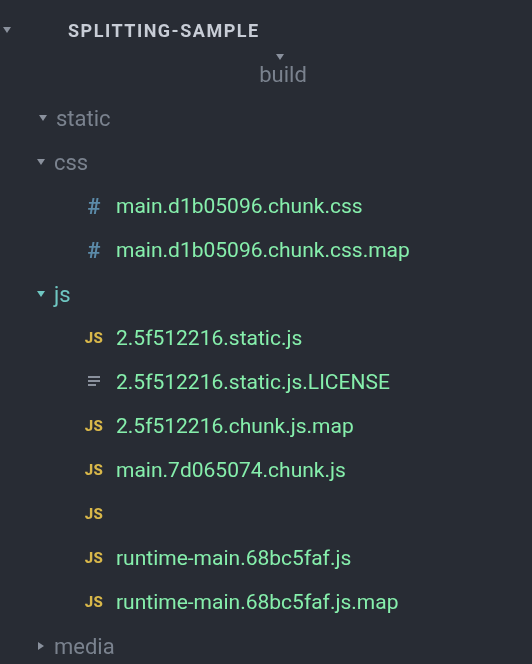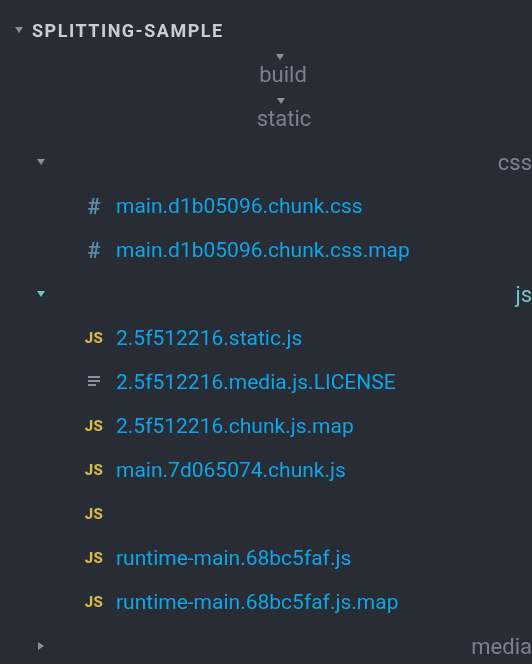--- a/index.html
+++ b/index.html
@@ -39,28 +39,28 @@
     font-size: 15px;
   }
   .root-label {
     color: #c8cdd6;
     font-weight: 700;
     letter-spacing: 1.5px;
     font-size: 18px;
   }
   .folder-label { color: #7a828e; font-size: 22px; }
   .folder-open { color: #6fc7c2; font-size: 22px; }
-  .file-label { color: #0ea5e9; font-size: 21px; }
+  .file-label { color: #86efac; font-size: 21px; }
   .hash { color: #5b8aa8; font-size: 22px; font-weight: 700; }
   .js { color: #d9b84a; font-size: 15px; font-weight: 800; letter-spacing: 0.5px; }
   .lic { fill: #8a919d; }
-  .indent0 { padding-left: 12px; }
+  .indent0 { padding-left: 0; gap: 48px; }
   .indent1 { padding-left: 34px; flex-direction: column; }
-  .indent2 { padding-left: 36px; flex-direction: column; }
-  .indent3 { padding-left: 34px; justify-content: space-between; }
+  .indent2 { padding-left: 36px; }
+  .indent3 { padding-left: 34px; }
   .indent4 { padding-left: 82px; }
 </style>
 </head>
 <body>
 
 <div class="row indent0">
   <span class="arrow">
     <svg width="10" height="10" viewBox="0 0 10 10">
         <path d="M1 2 L9 2 L5 8 Z" fill="#8a919d"></path>
       </svg>
@@ -120,21 +120,21 @@
 </div>
 
 <div class="row indent4">
   <span class="icon">
     <svg width="16" height="18" viewBox="0 0 16 18">
       <rect class="lic" x="2" y="3" width="12" height="2"></rect>
       <rect class="lic" x="2" y="7" width="12" height="2"></rect>
       <rect class="lic" x="2" y="11" width="8" height="2"></rect>
     </svg>
   </span>
-  <span class="file-label">2.5f512216.media.js.LICENSE</span>
+  <span class="file-label">2.5f512216.static.js.LICENSE</span>
 </div>
 
 <div class="row indent4">
   <span class="icon js">JS</span>
   <span class="file-label">2.5f512216.chunk.js.map</span>
 </div>
 
 <div class="row indent4">
   <span class="icon js">JS</span>
   <span class="file-label">main.7d065074.chunk.js</span>

